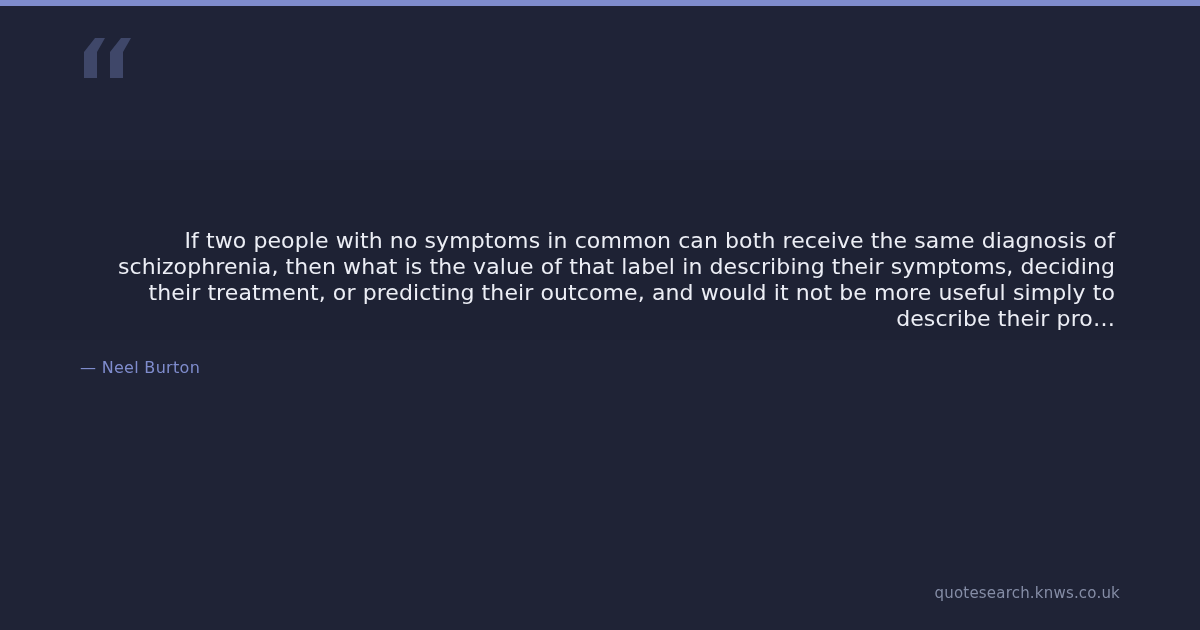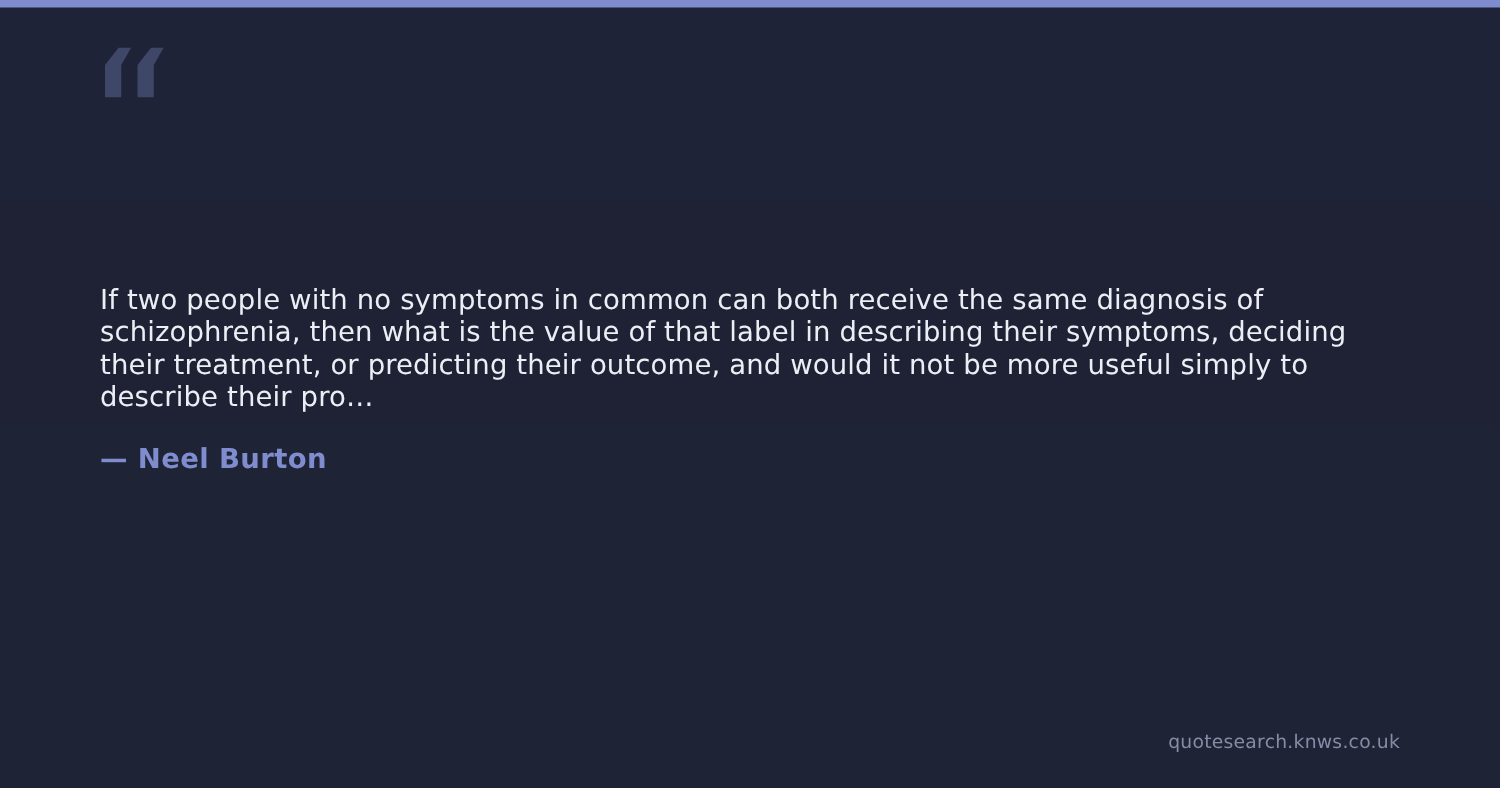--- a/index.html
+++ b/index.html
@@ -34,20 +34,21 @@
     width:1200px;
     height:6px;
     background:#7f8ccd;
     z-index:3;
   }
 
   .card {
     position:absolute;
     inset:0;
     z-index:2;
+    text-align:right;
   }
 
   
   .quote-mark {
     position:absolute;
     left:80px;
     top:38px;
     width:56px;
     height:40px;
   }
@@ -66,23 +67,23 @@
     font-weight:400;
     white-space:pre-wrap;
   }
 
   
   .author {
     position:absolute;
     left:80px;
     top:354px;
     color:#7f8ccd;
-    font-size:22px;
+    font-size:16px;
     line-height:28px;
-    font-weight:bold;
+    font-weight:normal;
     letter-spacing:0.3px;
   }
 
   
   .source {
     position:absolute;
     right:80px;
     bottom:28px;
     color:#858da6;
     font-size:15px;

